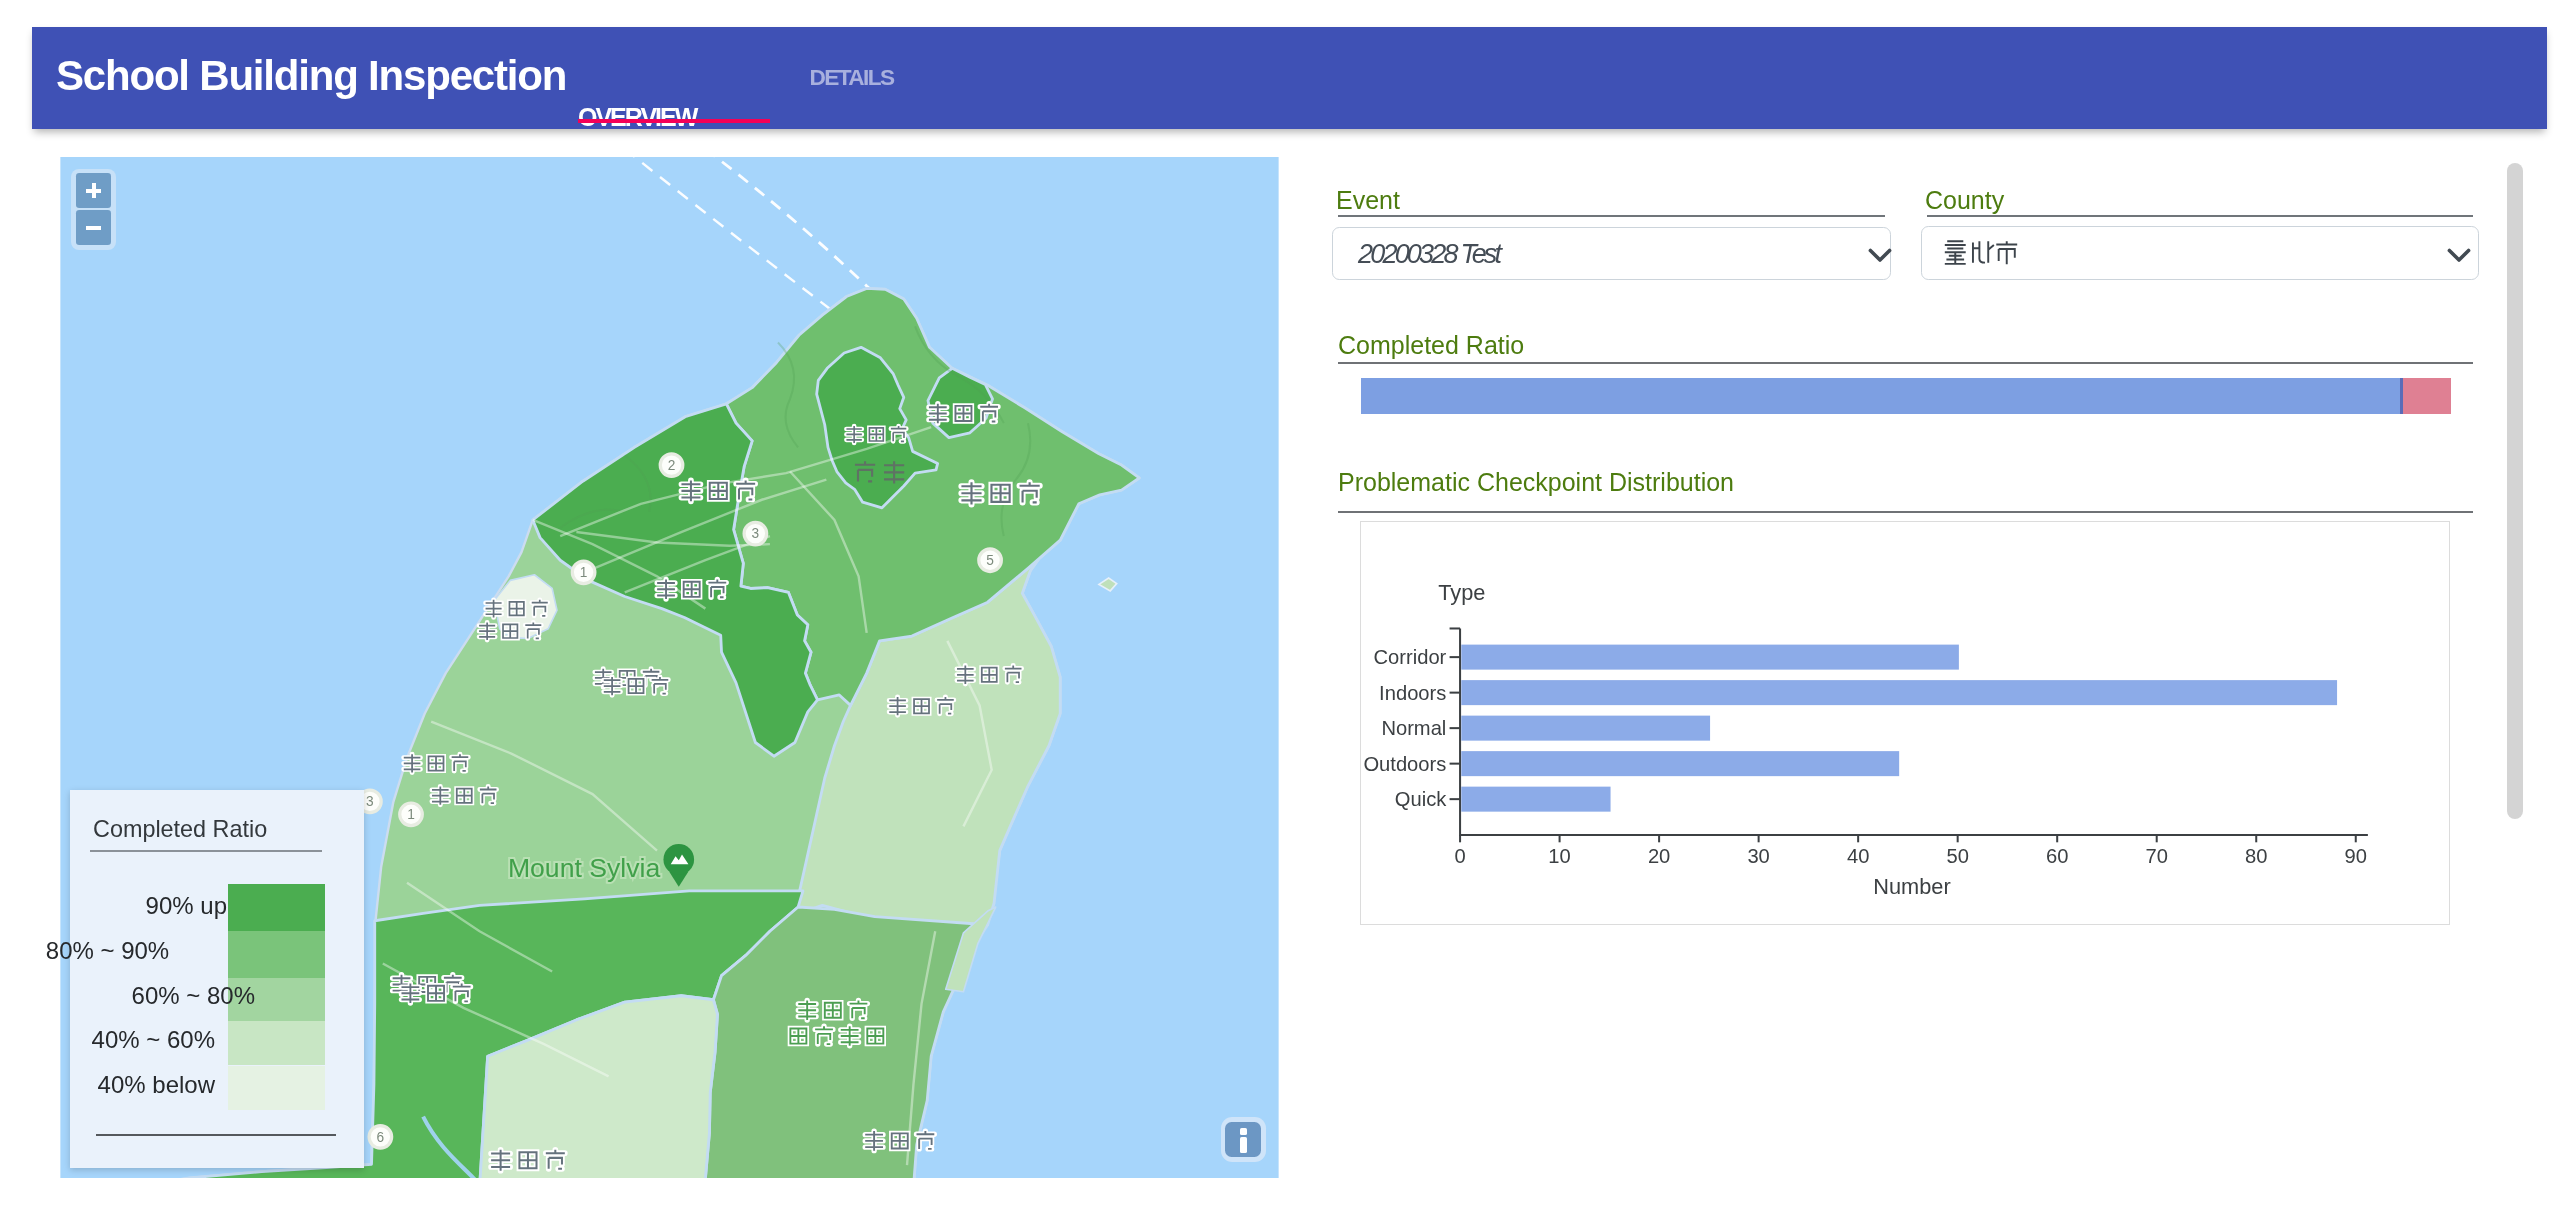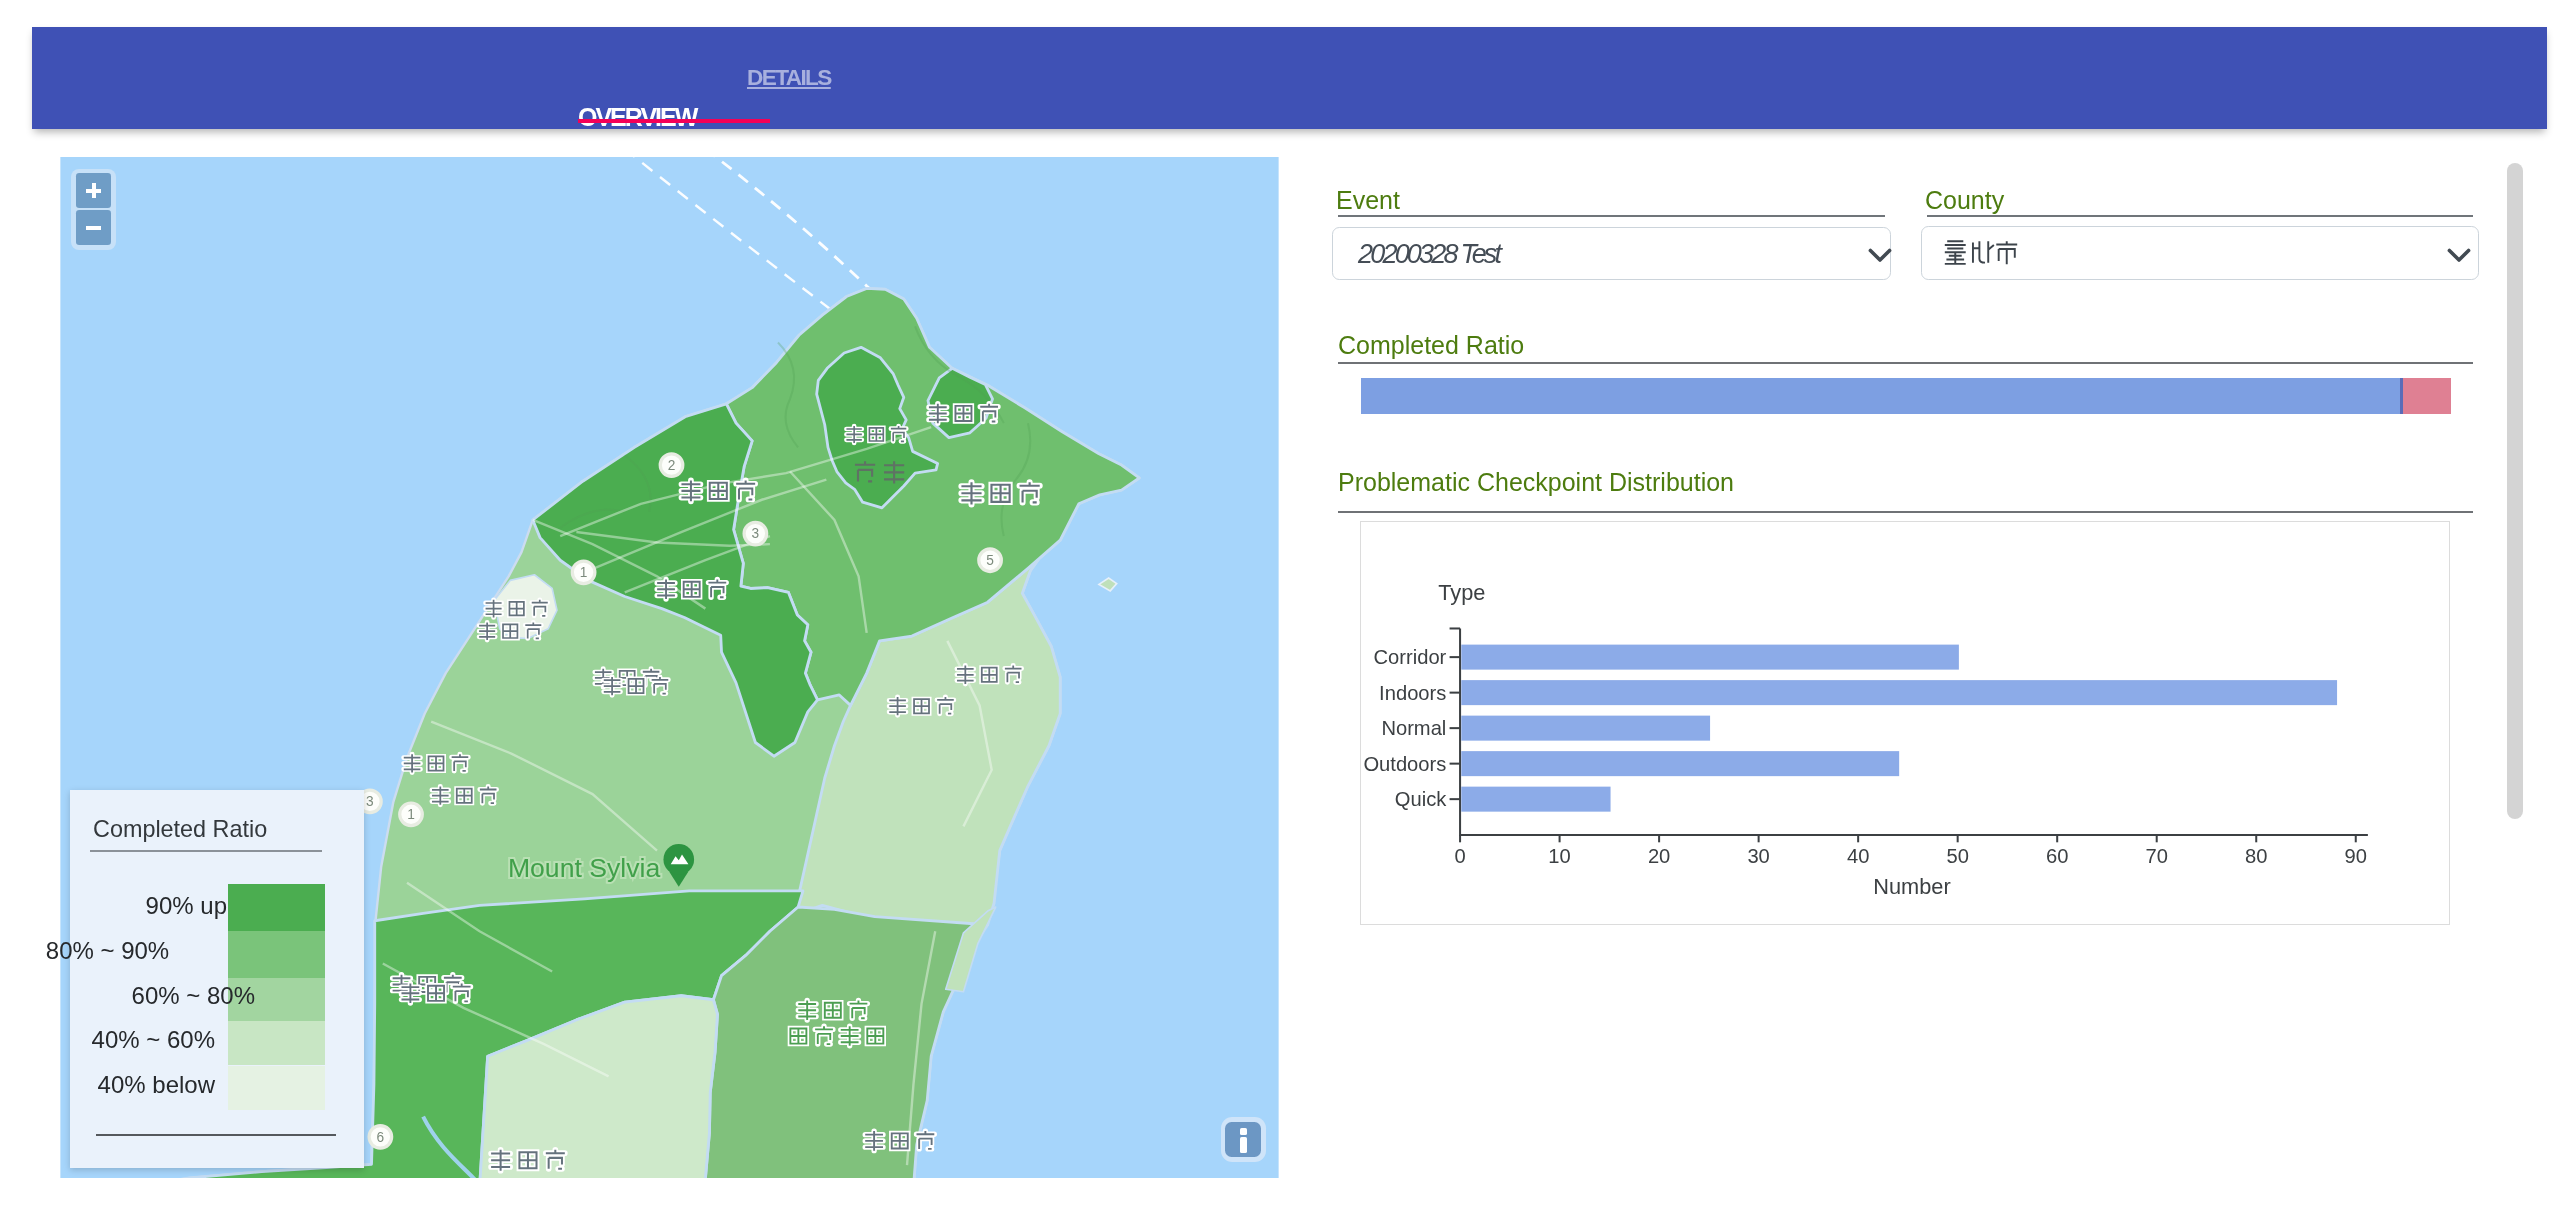--- a/index.html
+++ b/index.html
@@ -2,22 +2,23 @@
 <html style="font-size:13px"><head><meta charset="utf-8">
 <style>
 html,body{margin:0;padding:0;background:#fff;font-family:"Liberation Sans",sans-serif;}
 #page{position:relative;width:2576px;height:1213px;overflow:hidden;background:#fff;}
 .abs{position:absolute;}
 .hd{color:#4d7c0f;font-size:25px;}
 </style></head><body>
 <div id="page">
 
 <div class="abs" style="left:32px;top:27.4px;width:2515px;height:102px;background:#3f51b5;box-shadow:0 4.8px 8px -1.6px rgba(0,0,0,.3);"></div>
+<div class="abs" style="left:56px;top:55px;color:#fff;font-size:42px;font-weight:bold;letter-spacing:-1.2px;line-height:42px;">School Building Inspection</div>
 <div class="abs" style="left:578px;top:65px;width:192px;text-align:left;color:#fff;font-size:25px;font-weight:bold;letter-spacing:-2px;line-height:25px;margin-top:40px;">OVERVIEW</div>
-<div class="abs" style="left:747px;top:66px;width:129px;text-align:left;color:rgba(255,255,255,.55);font-size:22.6px;font-weight:bold;letter-spacing:-1.6px;line-height:23.4px;text-decoration:underline;">DETAILS</div>
+<div class="abs" style="left:787px;top:66px;width:129px;text-align:center;color:rgba(255,255,255,.55);font-size:22.6px;font-weight:bold;letter-spacing:-1.6px;line-height:23.4px;">DETAILS</div>
 <div class="abs" style="left:578px;top:119px;width:192px;height:4px;background:#f50057;"></div>
 
 <svg class="abs" style="left:60px;top:157px;" width="1219" height="1021" viewBox="0 0 1511 1266">
 <defs>
 <path id="gA" fill="none" d="M1,2.2 H9 M1,5 H9 M1,7.8 H9 M5,0.6 V9.4"></path>
 <path id="gB" fill="none" d="M1.4,1.6 H8.6 V8.4 H1.4 Z M1.4,5 H8.6 M5,1.6 V8.4"></path>
 <path id="gC" fill="none" d="M1,2 H9 M5,0.6 V2 M2.2,4 H7.8 V6.8 M2.2,4 V8.6 M6.2,8.6 H7.8"></path>
 <clipPath id="mapclip">
           <rect x="0" y="0" width="1511" height="1266"></rect>
         </clipPath>

